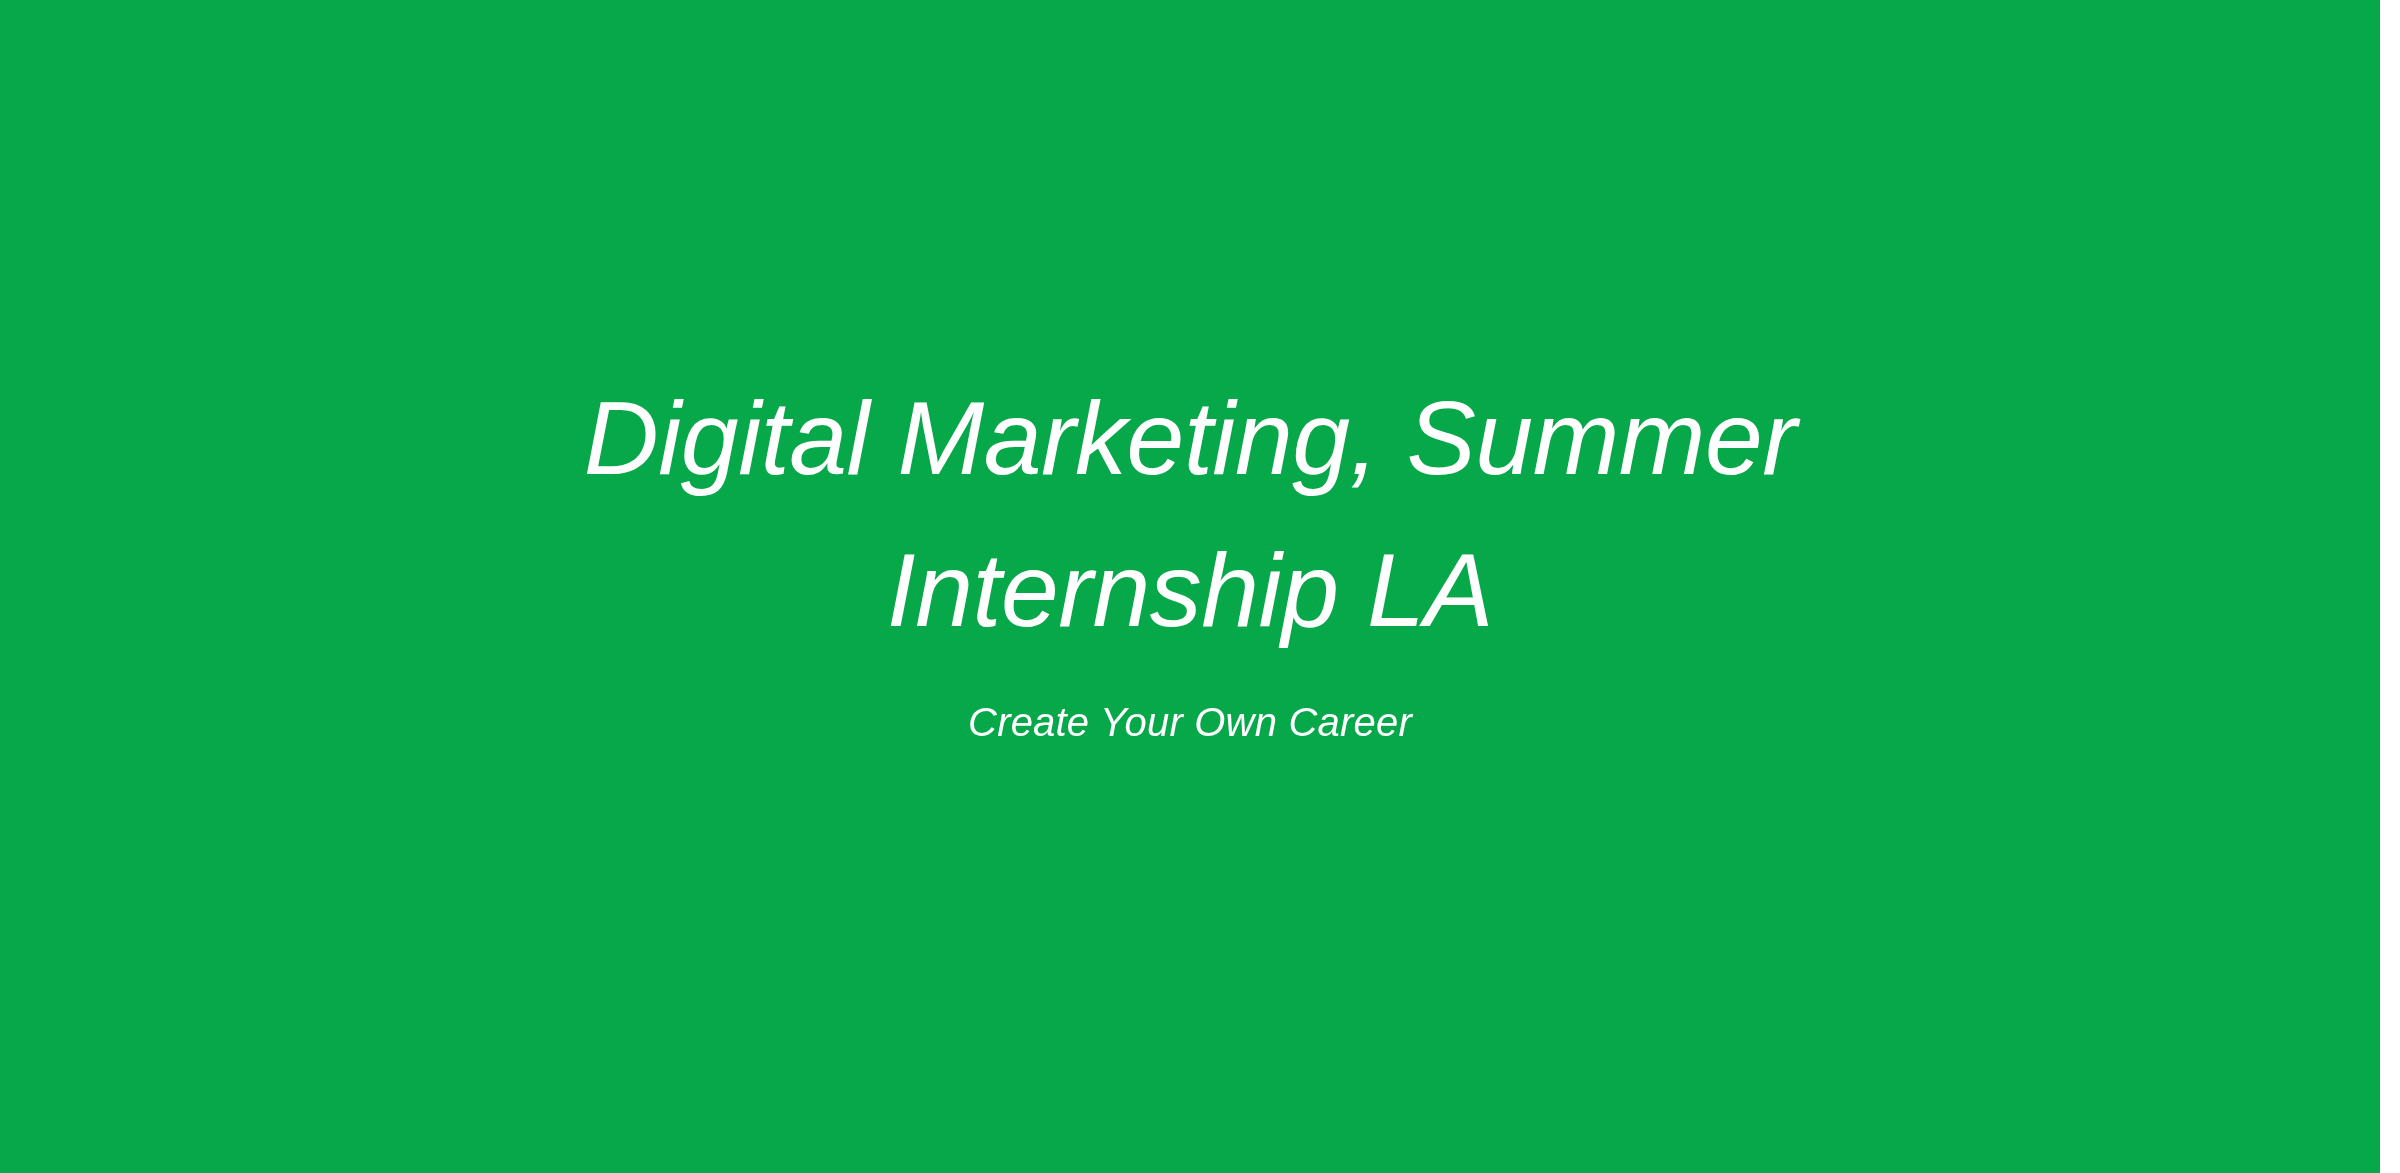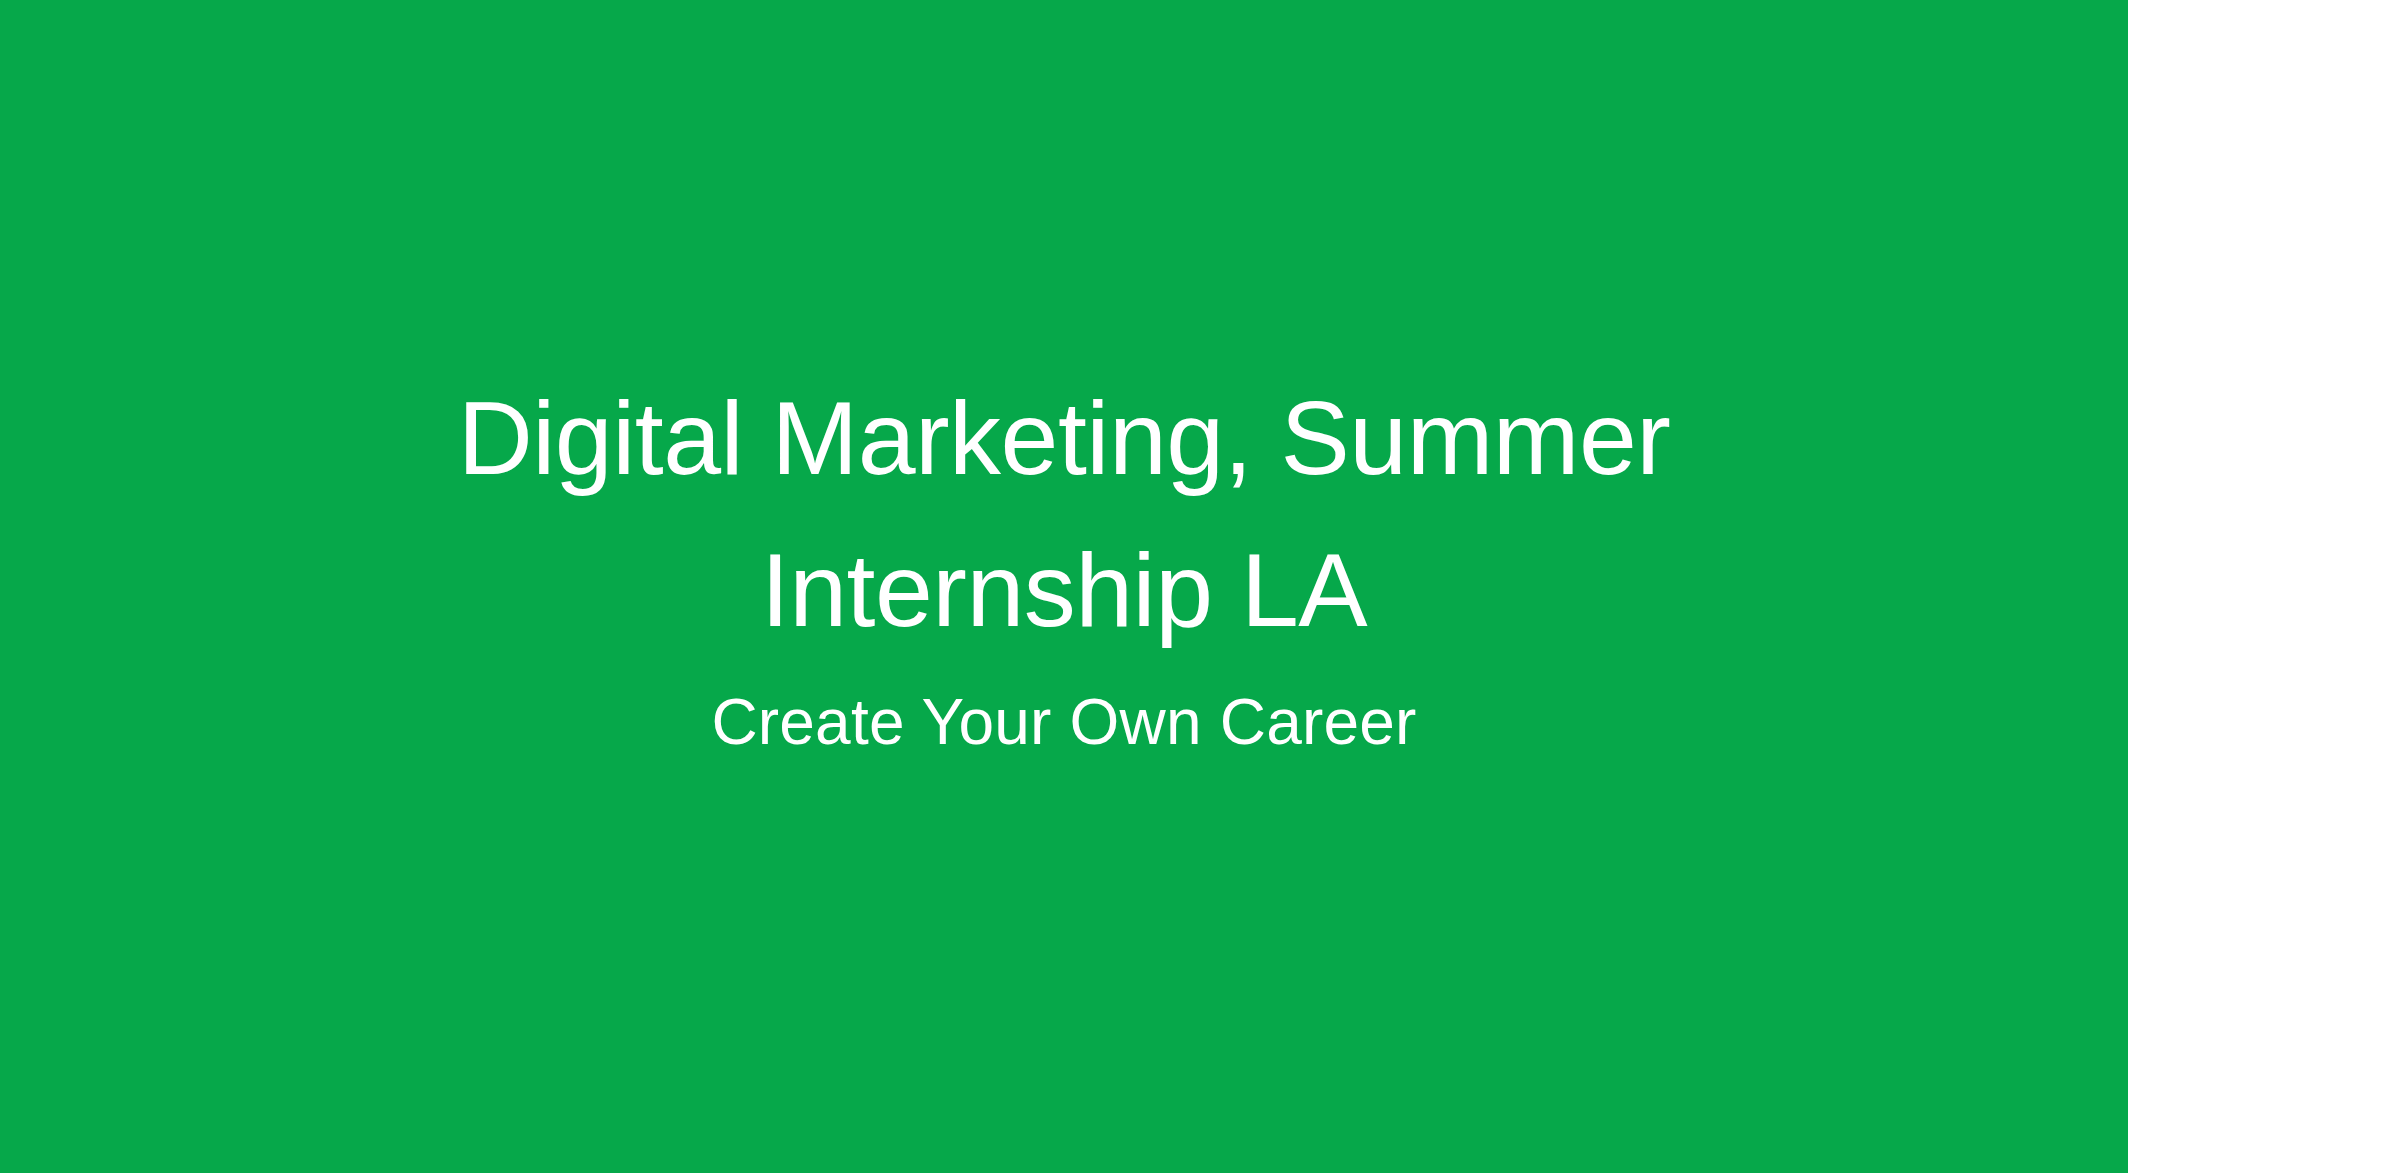--- a/index.html
+++ b/index.html
@@ -10,28 +10,29 @@
   body {
     width: 2400px;
     height: 1173px;
     overflow: hidden;
     font-family: "Liberation Sans", sans-serif;
   }
 
   .banner {
     position: relative;
     box-sizing: border-box;
-    width: 2128px;
+    width: 2380px;
     height: 1173px;
     background: #06a84a;
     display: flex;
     flex-direction: column;
     align-items: center;
     justify-content: center;
     overflow: hidden;
+    font-style: italic;
   }
 
   .hero-text-block {
     width: 1800px;
     display: flex;
     flex-direction: column;
     align-items: center;
     text-align: center;
     
     margin-top: -48px;
@@ -51,21 +52,21 @@
     white-space: normal;
   }
 
   .hero-subtitle {
     margin: 0;
     padding: 0;
     margin-top: 14px;
     color: #ffffff;
     font-family: "Liberation Sans", sans-serif;
     font-weight: 300;
-    font-size: 64px;
+    font-size: 40px;
     line-height: 84px;
     letter-spacing: 0.2px;
     text-align: center;
   }
 </style>
 </head>
 <body>
 
 <div class="banner">
 

